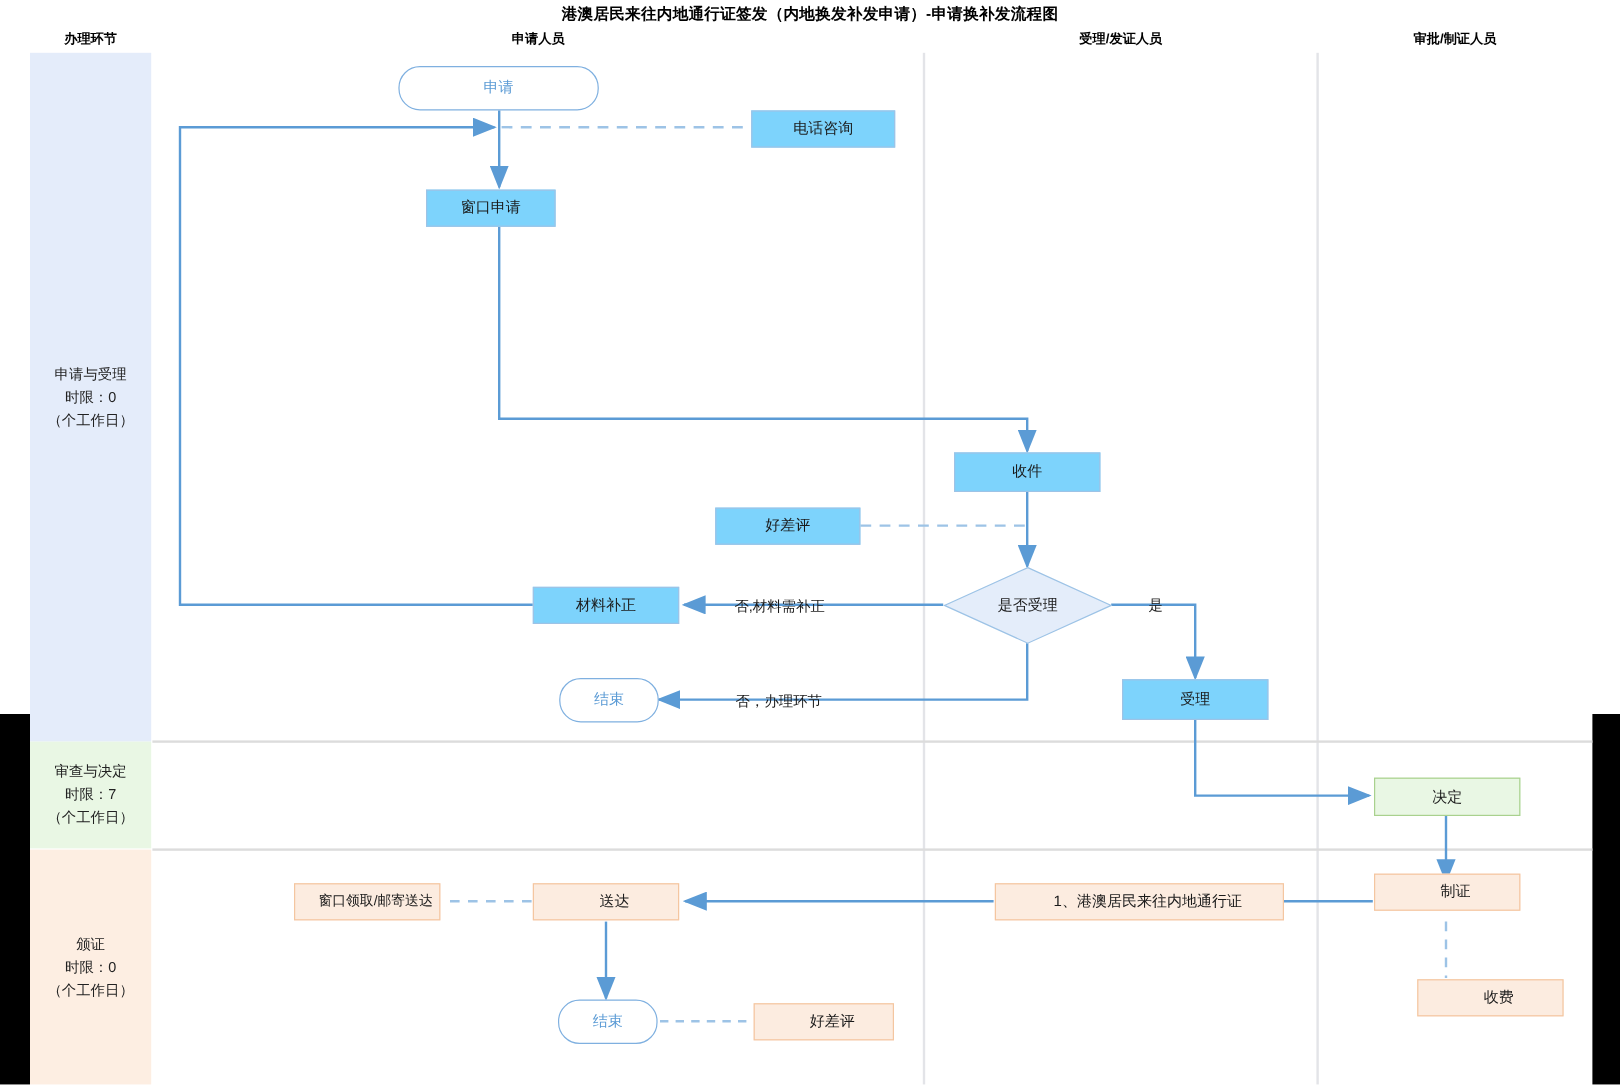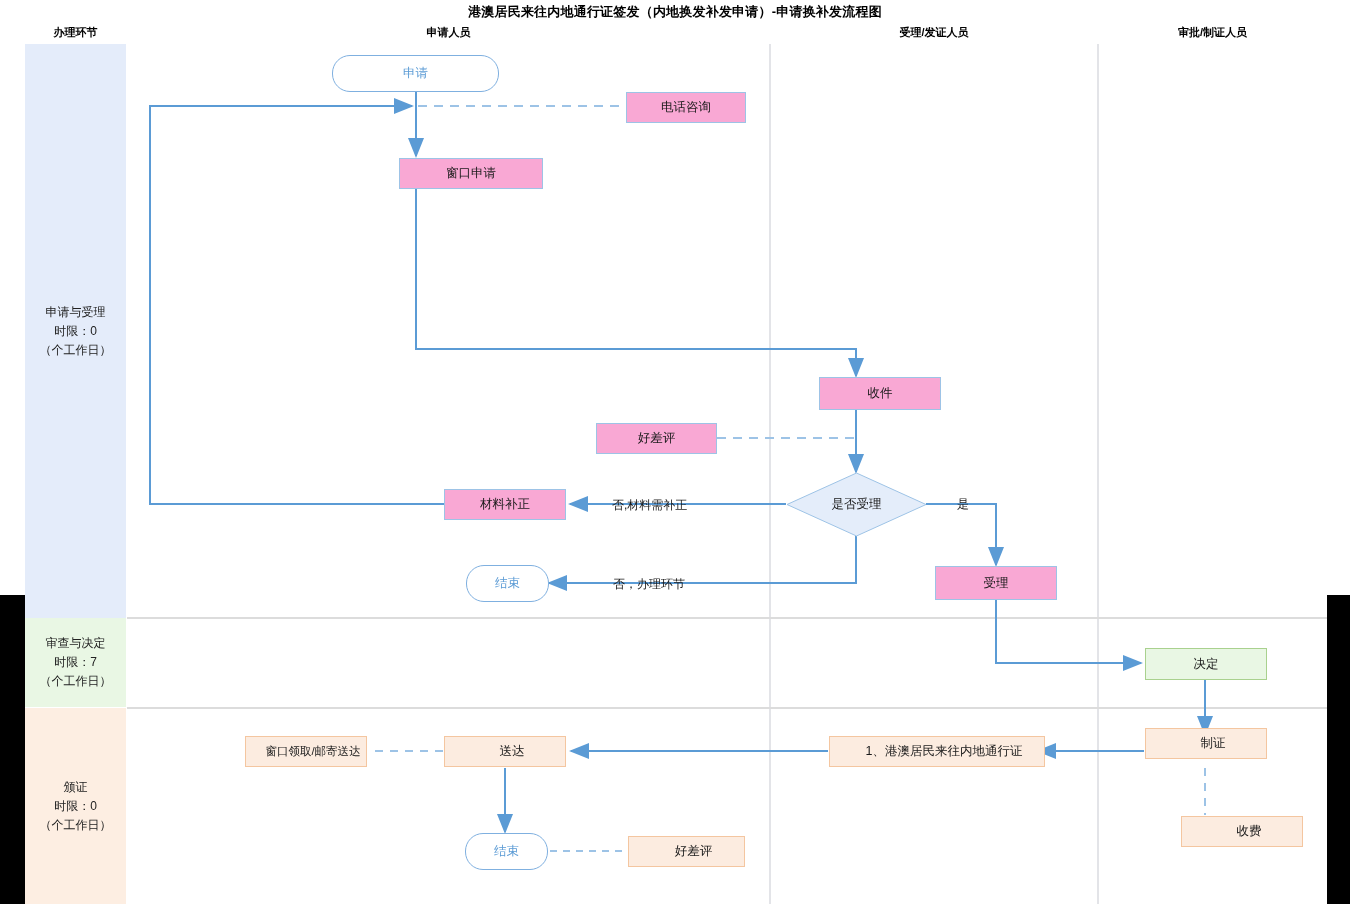--- a/index.html
+++ b/index.html
@@ -87,21 +87,21 @@
     align-items: center;
     justify-content: center;
     text-align: center;
     font-size: 12.5px;
     color: #1a1a1a;
     line-height: 15px;
     white-space: nowrap;
   }
   .node.rect {
     border: 1px solid #9dc3e6;
-    background: #f9a8d4;
+    background: #7dd3fc;
   }
   .node.rect.green {
     border: 1px solid #a9d18e;
     background: #e9f7e4;
   }
   .node.rect.orange {
     border: 1px solid #f4c6a0;
     background: #fcece0;
     padding-left: 14px;
   }
@@ -223,23 +223,23 @@
       <path d="M505,768 L505,832" marker-end="url(#ah)"></path>
 
       <path d="M550,851 L628,851" stroke="#9dc3e6" stroke-width="2" stroke-dasharray="7,6"></path>
     </g>
   </svg>
 
   <div class="node terminal" style="left:332px; top:55px; width:167px; height:37px;">申请</div>
 
   <div class="node rect" style="left:626px; top:92px; width:120px; height:31px;">电话咨询</div>
 
-  <div class="node rect" style="left:355px; top:158px; width:144px; height:31px;margin-left:44px;">窗口申请</div>
-
-  <div class="node rect" style="left:795px; top:377px; width:122px; height:33px;margin-left:24px;">收件</div>
+  <div class="node rect" style="left:355px; top:158px; width:108px; height:31px;">窗口申请</div>
+
+  <div class="node rect" style="left:795px; top:377px; width:122px; height:33px;">收件</div>
 
   <div class="node rect" style="left:596px; top:423px; width:121px; height:31px;">好差评</div>
 
   <div class="node diamond-wrap" style="left:786px; top:472px; width:141px; height:65px;">
     <svg class="diamond-svg" width="141" height="65" viewBox="0 0 141 65">
       <polygon points="70.5,1 140,32.5 70.5,64 1,32.5" fill="#e4edfa" stroke="#9dc3e6" stroke-width="1"></polygon>
     </svg>
     <span class="diamond-label">是否受理</span>
   </div>
 
@@ -248,21 +248,21 @@
   <div class="node terminal" style="left:466px; top:565px; width:83px; height:37px;">结束</div>
 
   <div class="node rect" style="left:935px; top:566px; width:122px; height:34px;">受理</div>
 
   <div class="node rect green" style="left:1145px; top:648px; width:122px; height:32px;">决定</div>
 
   <div class="node rect orange" style="left:1145px; top:728px; width:122px; height:31px;">制证</div>
 
   <div class="node rect orange" style="left:1145px; top:816px; width:122px; height:31px;margin-left:36px;">收费</div>
 
-  <div class="node rect orange" style="left:829px; top:736px; width:216px; height:31px;">1、港澳居民来往内地通行证</div>
+  <div class="node rect orange" style="left:829px; top:736px; width:241px; height:31px;">1、港澳居民来往内地通行证</div>
 
   <div class="node rect orange" style="left:444px; top:736px; width:122px; height:31px;">送达</div>
 
   <div class="node rect orange" style="left:245px; top:736px; width:122px; height:31px; font-size:11.5px;">窗口领取/邮寄送达</div>
 
   <div class="node terminal" style="left:465px; top:833px; width:83px; height:37px;">结束</div>
 
   <div class="node rect orange" style="left:628px; top:836px; width:117px; height:31px;">好差评</div>
 
   <div class="edge-label" style="left:612px; top:497px;">否,材料需补正</div>

